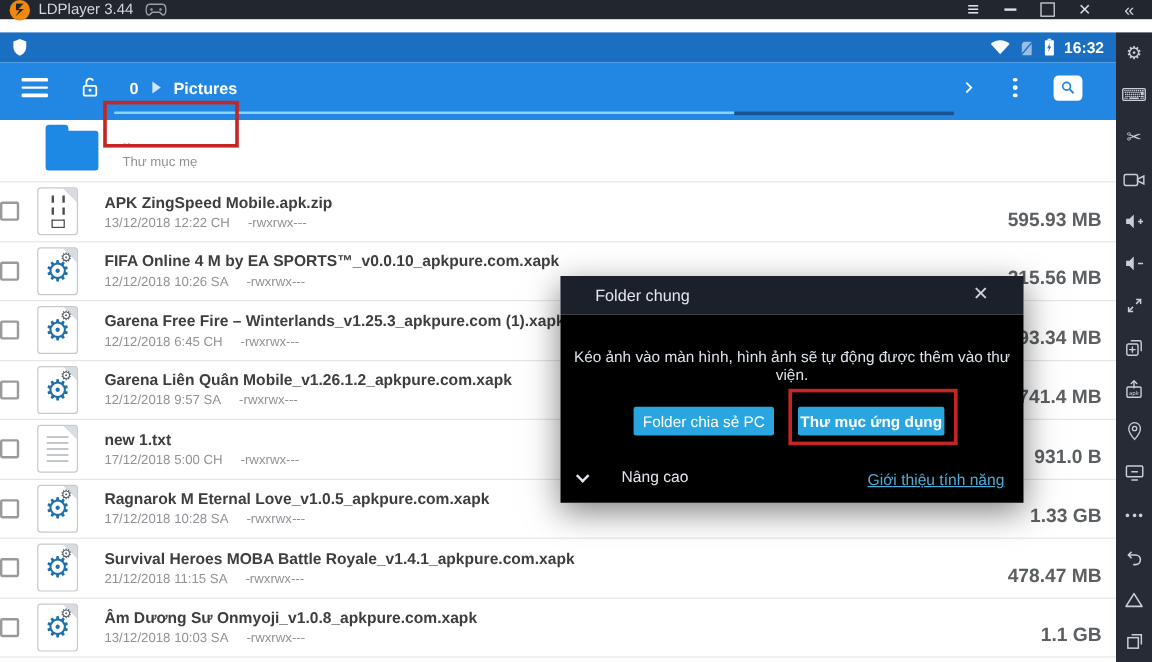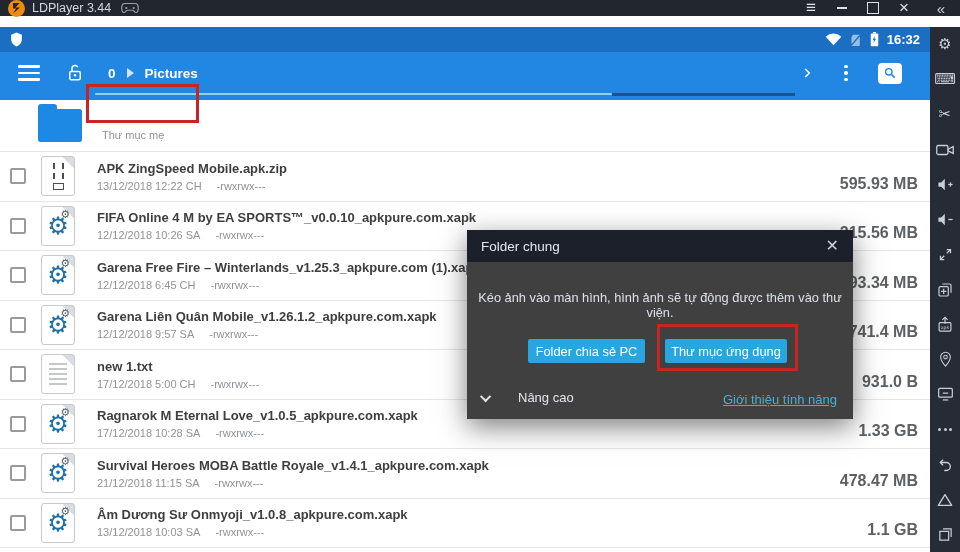--- a/index.html
+++ b/index.html
@@ -42,21 +42,21 @@
   .crumb-arrow { width:0; height:0; border-left:7px solid #cfe4f7; border-top:5px solid transparent; border-bottom:5px solid transparent; }
   .tool-right { margin-left:auto; display:flex; align-items:center; gap:30px; }
   .kebab { display:flex; flex-direction:column; gap:3px; }
   .kebab i { width:3.6px; height:3.6px; background:#fff; border-radius:50%; }
   .searchbox { width:24px; height:21px; background:#fff; border-radius:4px; display:flex; align-items:center; justify-content:center; }
   .ind-light { position:absolute; left:95px; bottom:5px; width:517px; height:2.5px; background:#8ed2ee; border-radius:2px; }
   .ind-dark { position:absolute; left:612px; bottom:4px; width:183px; height:3.5px; background:#1a5391; }
 
   
   .filelist { position:absolute; left:0; top:73px; width:930px; height:452px; background:#fff; }
-  .row { position:relative; display:flex; align-items:center; height:49.5px; border-bottom:1px solid #e6e6e6; padding-left:10px; }
+  .row { position:relative; display:flex; align-items:center; height:49.5px; border-bottom:1px solid #e6e6e6; }
   .row-parent { height:52px; padding-left:38px; }
   .cb { width:16px; height:16px; border:2px solid #9a9a9a; border-radius:2px; margin-right:15px; flex:none; }
   .meta { display:flex; flex-direction:column; gap:4px; min-width:0; }
   .fname { font-size:13px; font-weight:700; color:#3e3e3e; white-space:nowrap; }
   .fsub { font-size:11px; color:#8f9296; display:flex; }
   .perm { margin-left:15px; }
   .fsize { position:absolute; right:12px; bottom:8px; font-size:16px; font-weight:700; color:#5c6063; }
 
   .folder-ic { width:44px; height:33px; background:#1e88e5; border-radius:2.5px; position:relative; margin-right:20px; flex:none; }
   .folder-ic::before { content:""; position:absolute; top:-5px; left:0; width:19px; height:7px; background:#1e88e5; border-radius:3px 3px 0 0; }
@@ -67,29 +67,29 @@
   .ficon[data-type="xapk"]::before { content:"⚙"; font-size:24px; line-height:1; color:#1f6fa8; font-family:"DejaVu Sans",sans-serif; }
   .ficon[data-type="xapk"]::after { content:"⚙"; position:absolute; top:1px; right:4px; font-size:11px; color:#56616b; font-family:"DejaVu Sans",sans-serif; }
   .ficon[data-type="zip"]::before { content:""; width:7px; height:26px; border-left:2px dashed #4d4d4d; border-right:2px dashed #4d4d4d; }
   .ficon[data-type="zip"]::after { content:""; position:absolute; bottom:5px; width:9px; height:5px; border:1.5px solid #4d4d4d; background:#fff; }
   .ficon[data-type="txt"]::before { content:""; width:18px; height:22px;
     background:repeating-linear-gradient(180deg,#c3c7cc 0 2px,transparent 2px 5px); }
 
   
   .dialog { position:absolute; left:467px; top:203px; width:386px; height:189px; z-index:6;
     box-shadow:0 8px 26px rgba(0,0,0,.5); }
-  .dlg-head { height:32px; background:#1b202b; display:flex; align-items:center; padding:0 14px; }
+  .dlg-head { height:32px; background:#1b202b; display:flex; align-items:center; padding:0 29px; }
   .dlg-title { color:#e4e7ee; font-size:13.5px; }
   .dlg-close { margin-left:auto; color:#cfd4dc; font-size:16px; line-height:1; }
-  .dlg-body { height:157px; background:#404040; position:relative; }
+  .dlg-body { height:157px; background:#000000; position:relative; }
   .dlg-msg { position:absolute; top:28px; left:0; width:100%; text-align:center; color:#dde1ea; font-size:12.8px; }
   .dlg-btn { position:absolute; top:77px; height:24px; background:#29a6e0; color:#fff; font-size:12.8px;
     display:flex; align-items:center; justify-content:center; border-radius:2px; }
   .btn-pc { left:61px; width:117px; }
-  .btn-app { left:198px; width:122px; }
+  .btn-app { left:198px; width:122px;font-weight:bold; }
   .dlg-adv { position:absolute; left:16px; top:128px; display:flex; align-items:center; gap:27px; color:#e2e6ee; font-size:13px; }
   .caret-down { width:8px; height:8px; border-left:2px solid #e2e6ee; border-bottom:2px solid #e2e6ee;
     transform:rotate(-45deg) translateY(-2px); }
   .dlg-link { position:absolute; right:16px; top:130px; color:#4cacd8; font-size:13px; text-decoration:underline;margin-left:19px; }
 
   
   .red-rect { position:absolute; border:3px solid #c52523; z-index:9; }
   .red-crumbs { left:86px; top:57px; width:113px; height:39px; }
   .red-appbtn { left:657px; top:297px; width:141px; height:47px; }
 

